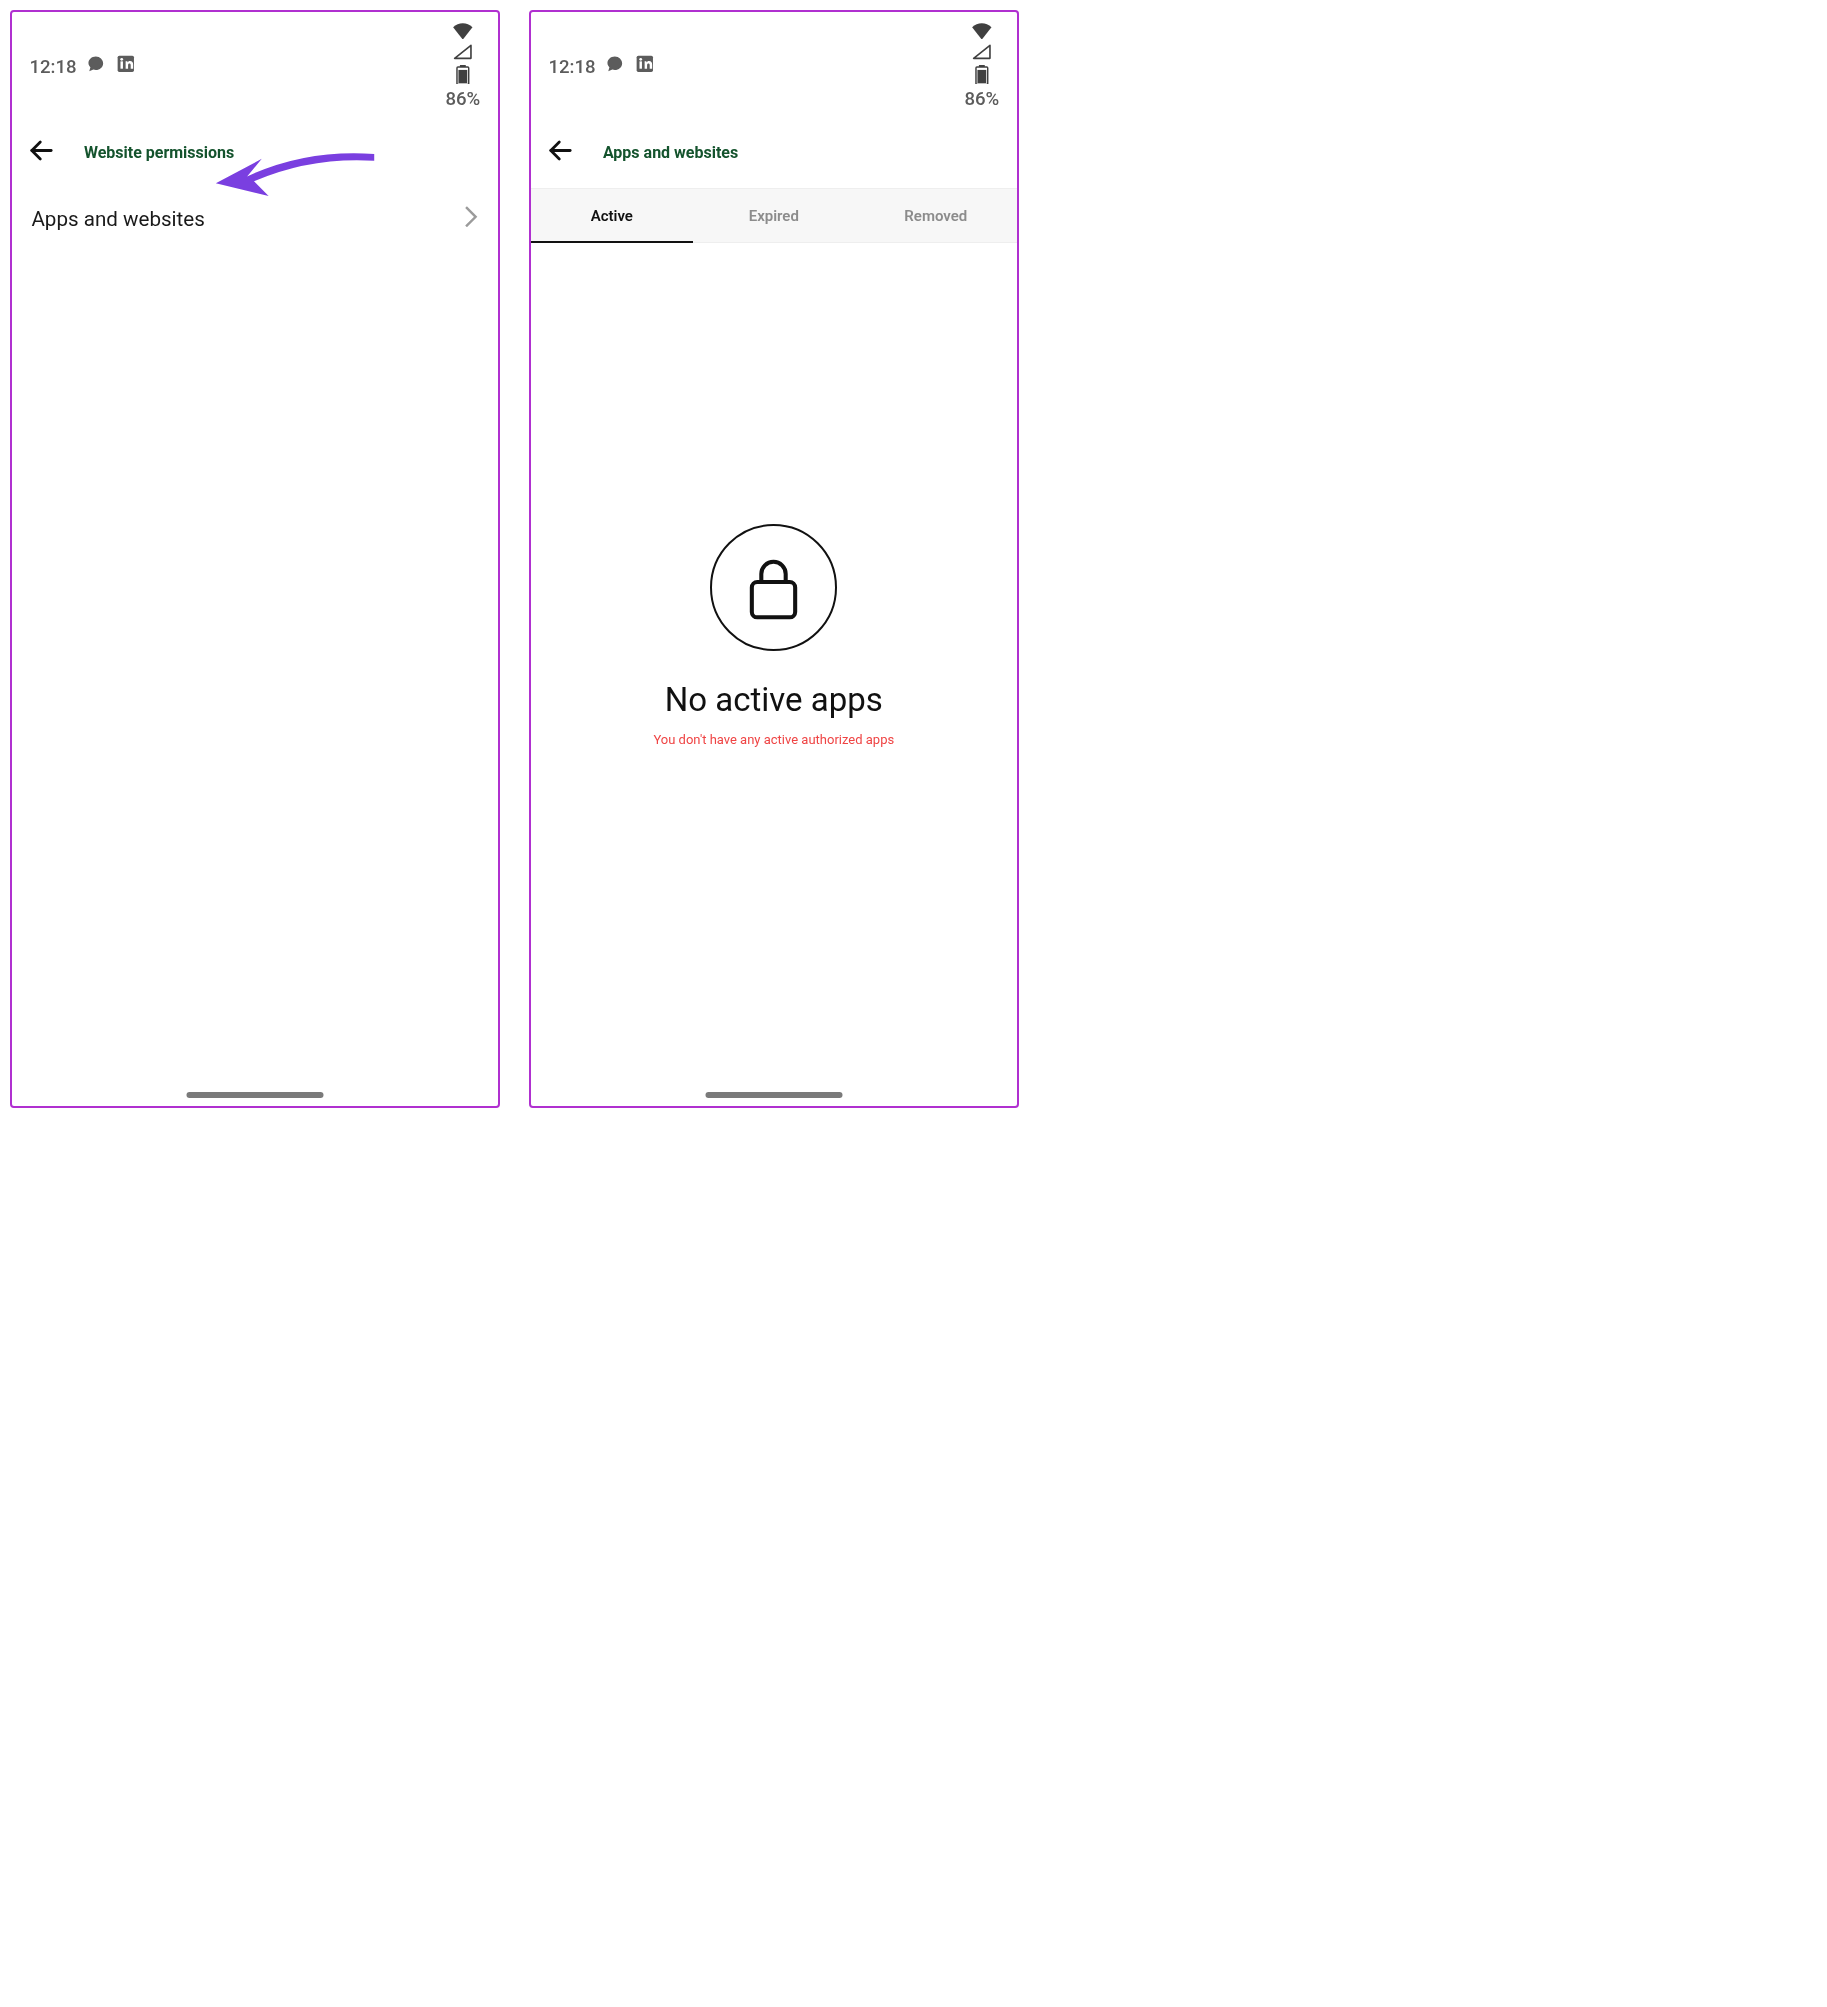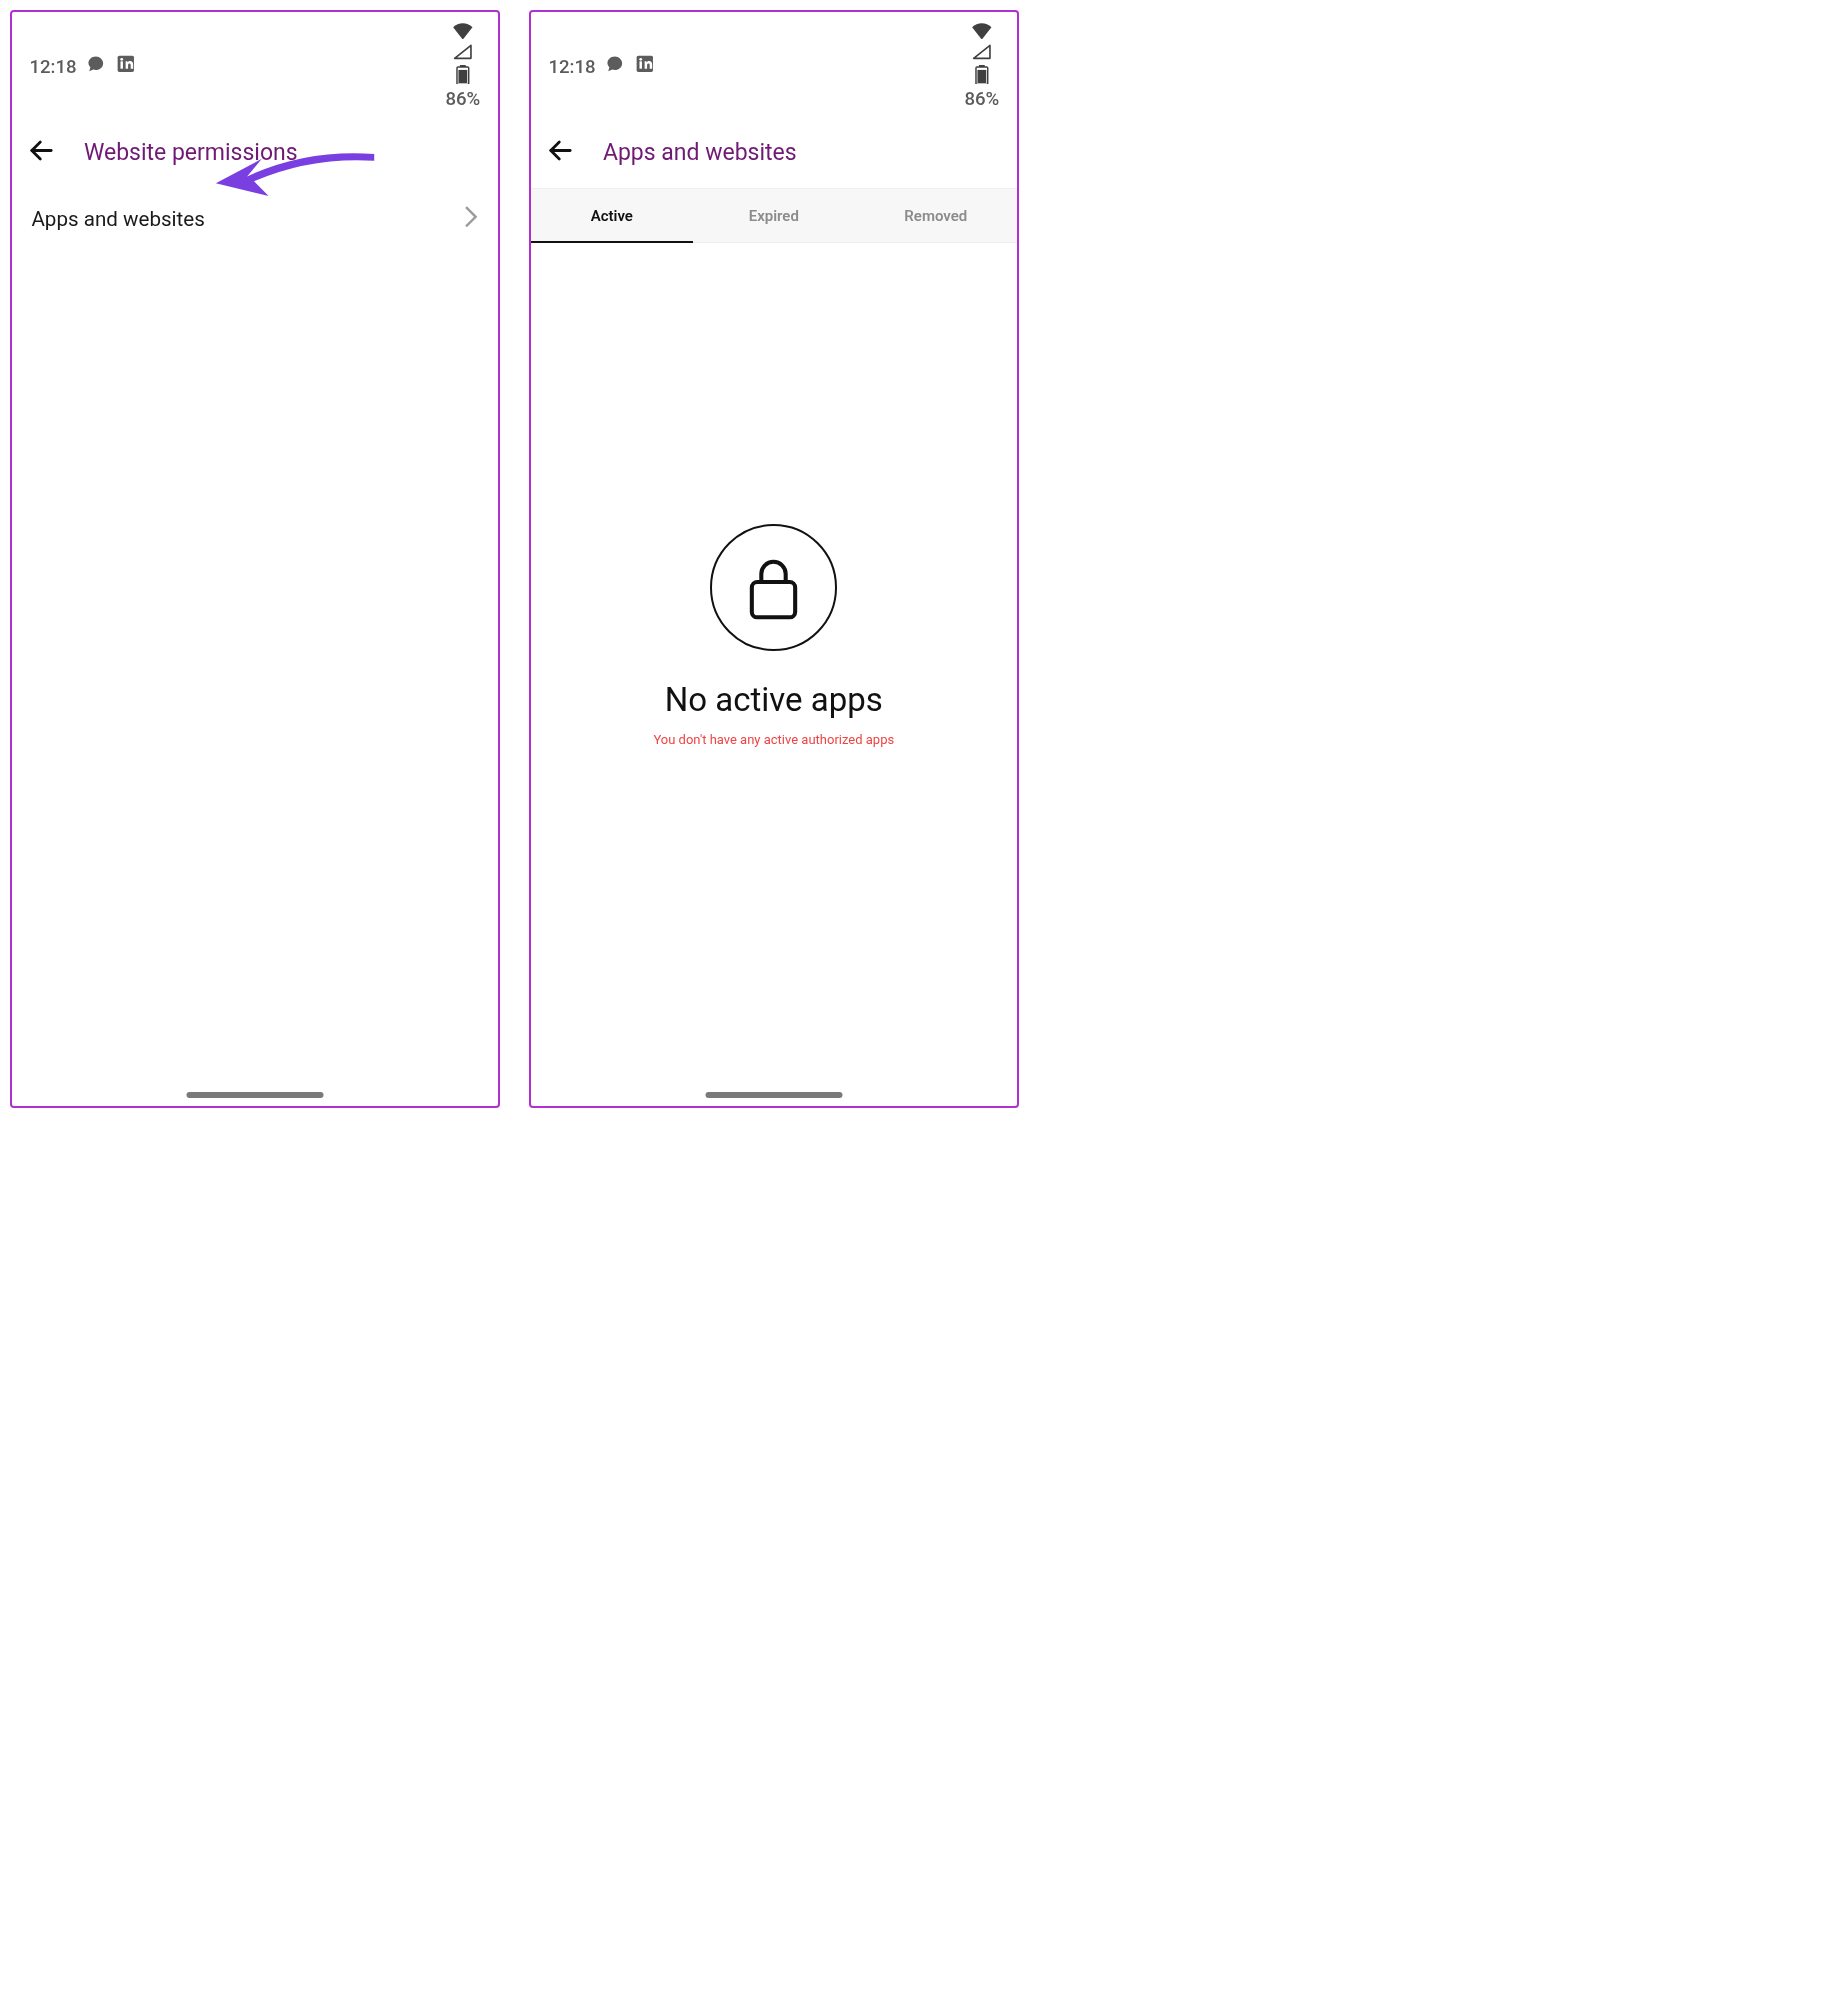--- a/index.html
+++ b/index.html
@@ -33,23 +33,23 @@
   .status-left { display: flex; align-items: flex-end; gap: 9.8px; }
   .status-right { display: flex; align-items: center; gap: 3.9px; flex-direction: column; }
   .status-right svg { display: block; }
   .header {
     display: flex;
     align-items: center;
     padding: 21.6px 15.7px 19.6px 15.7px;
     gap: 27.4px;
   }
   .header-title {
-    font-size: 23px;
-    font-weight: 400;
-    color: #701a75;
+    font-size: 16px;
+    font-weight: 700;
+    color: #14532d;
   }
   .list { display: flex; flex-direction: column; }
   .list-item {
     display: flex;
     justify-content: space-between;
     align-items: center;
     padding: 17.6px 19.6px;
     font-size: 20.6px;
     color: #1a1a1a;
     cursor: pointer;

